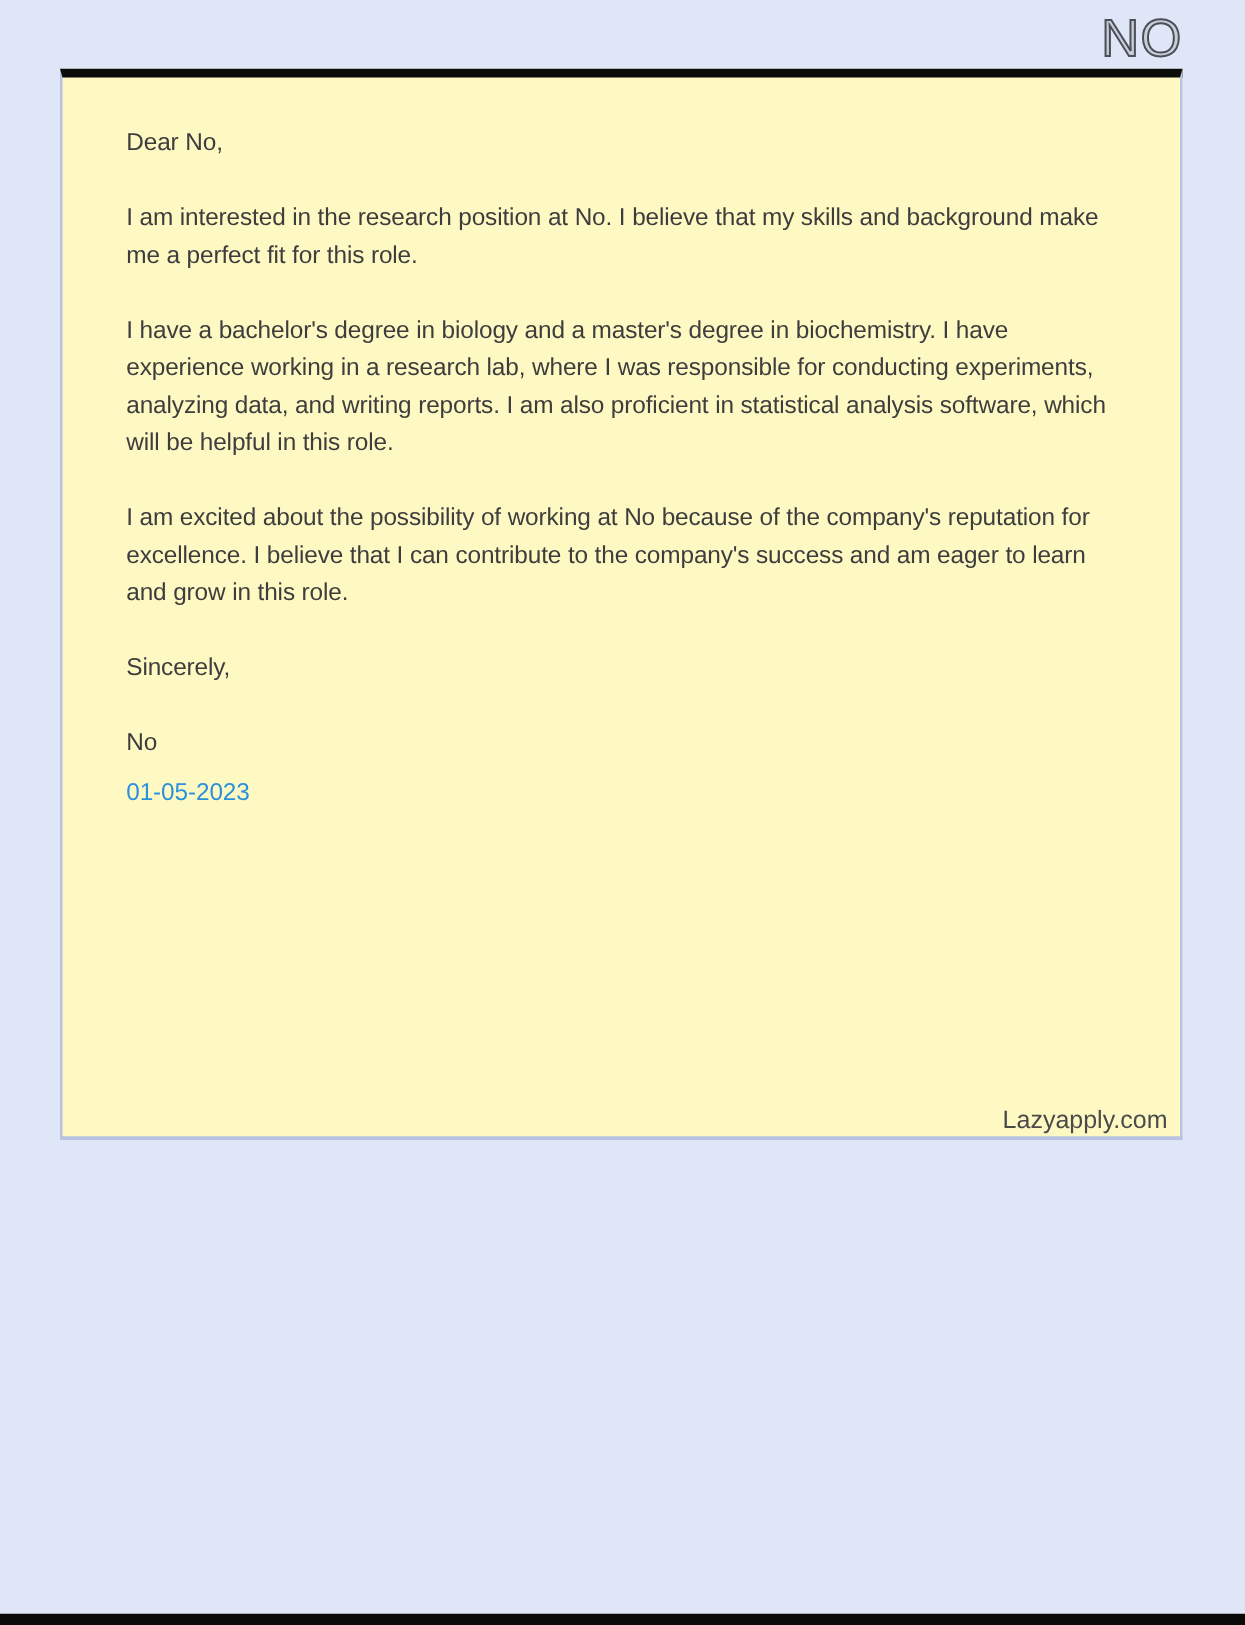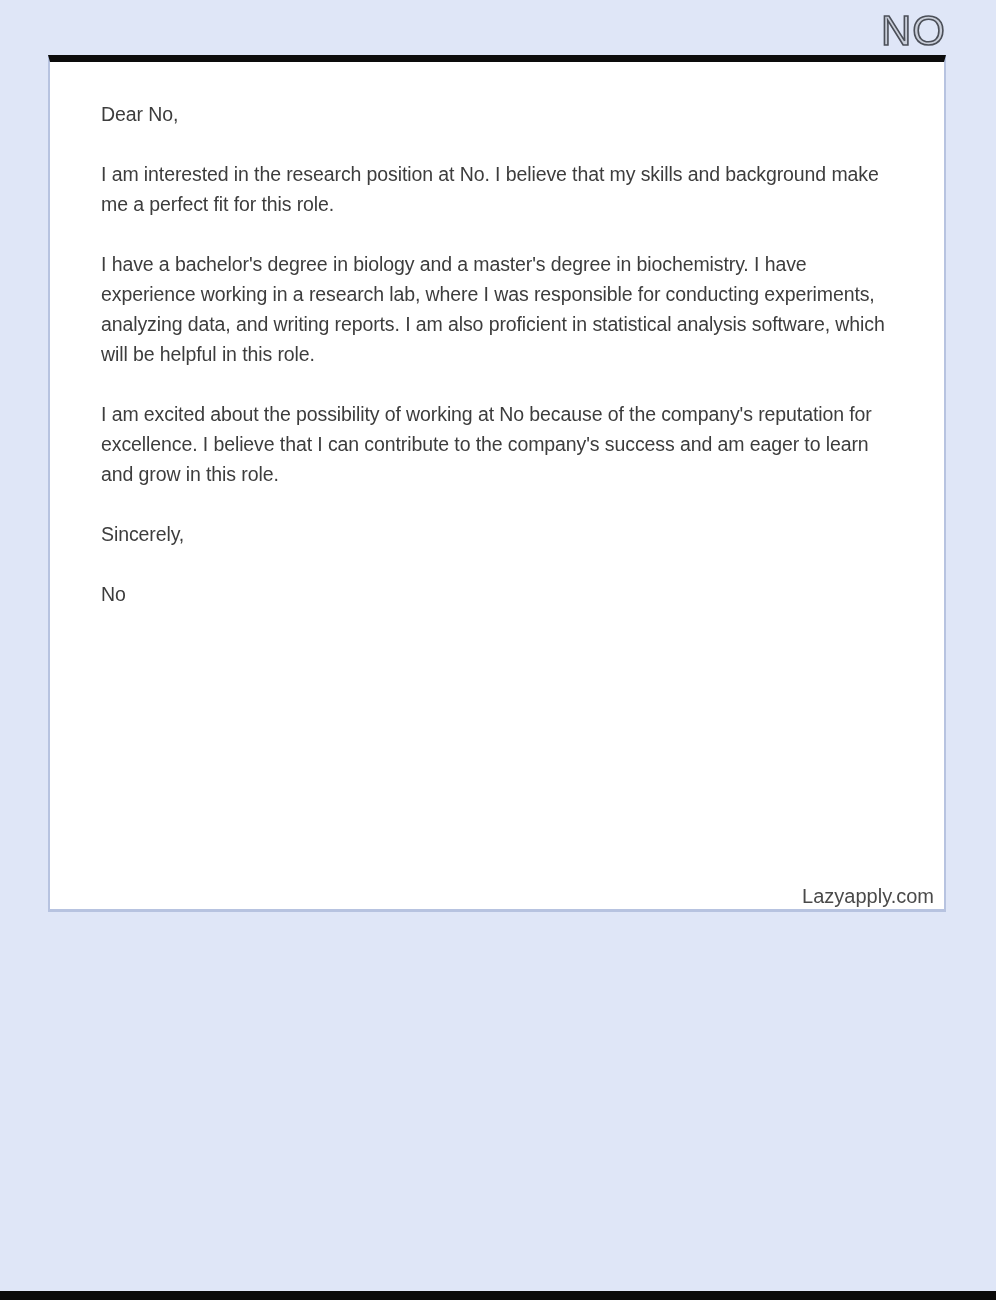--- a/index.html
+++ b/index.html
@@ -29,21 +29,21 @@
     text-stroke: 1.6px #4b4f58;
     user-select: none;
   }
   .document {
     position: absolute;
     left: 48px;
     top: 55px;
     width: 898px;
     height: 857px;
     box-sizing: border-box;
-    background: #ffffff;
+    background: #fef9c3;
     border-top: 7px solid #0c0c0c;
     border-left: 2px solid #b7c3e0;
     border-right: 2px solid #b7c3e0;
     border-bottom: 3px solid #b7c3e0;
   }
   .content {
     padding: 37px 48px 0 51px;
     color: #3d3d3d;
     font-size: 19.5px;
     font-weight: 300;
@@ -85,20 +85,21 @@
   <div class="logo">NO</div>
 
   <div class="document">
     <div class="content">
       <p>Dear No,</p>
       <p>I am interested in the research position at No. I believe that my skills and background make me a perfect fit for this role.</p>
       <p>I have a bachelor's degree in biology and a master's degree in biochemistry. I have experience working in a research lab, where I was responsible for conducting experiments, analyzing data, and writing reports. I am also proficient in statistical analysis software, which will be helpful in this role.</p>
       <p>I am excited about the possibility of working at No because of the company's reputation for excellence. I believe that I can contribute to the company's success and am eager to learn and grow in this role.</p>
       <p>Sincerely,</p>
       <p class="signature">No</p>
+      <p class="date">01-05-2023</p>
     </div>
 
     <div class="watermark">Lazyapply.com</div>
   </div>
 
   <div class="bottom-bar"></div>
 
 </div>
 
 </body></html>

